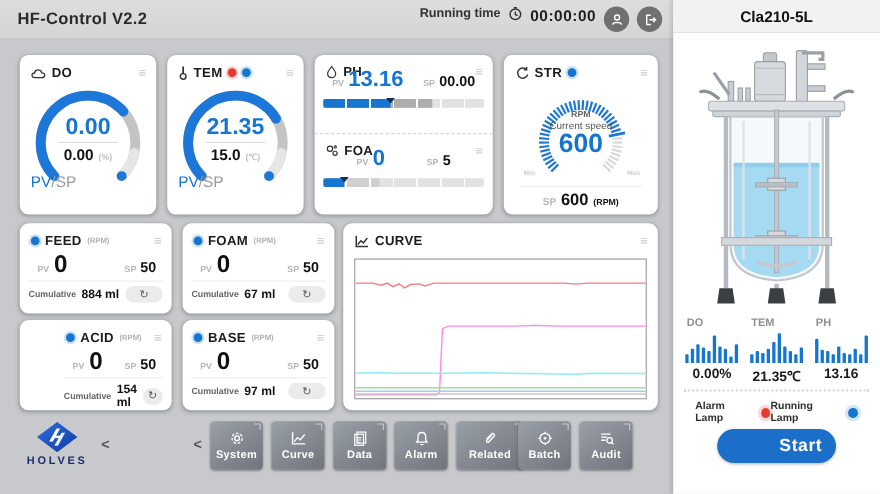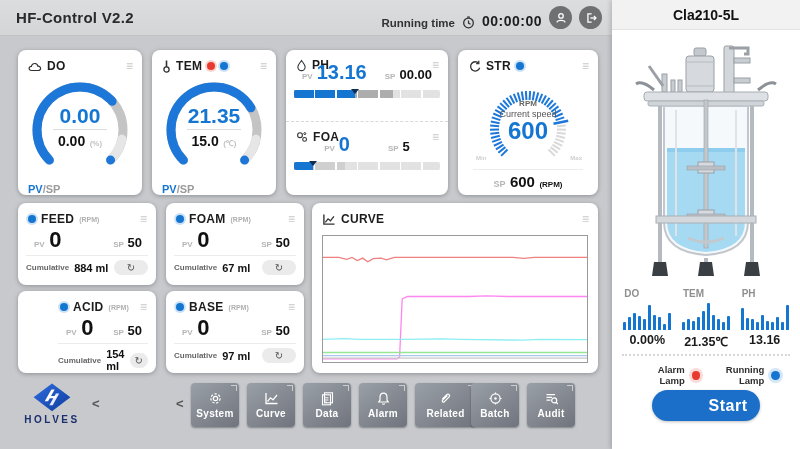--- a/index.html
+++ b/index.html
@@ -5,21 +5,21 @@
   * { margin:0; padding:0; box-sizing:border-box; }
   html,body { width:800px; height:449px; overflow:hidden; }
   body { font-family:"Liberation Sans", sans-serif; background:#c7c9cc; }
   .app { position:relative; width:800px; height:449px; background:#c7c9cc; }
 
   
   .topbar { position:absolute; left:0; top:0; width:612px; height:36px;
     background:linear-gradient(#dcdddf,#d4d5d7); display:flex; align-items:center;
     padding:0 10px 0 16px; border-bottom:1px solid #c2c3c5; }
   .app-title { font-size:15px; font-weight:bold; color:#2a2a2a; letter-spacing:.3px; }
-  .topbar-right { margin-left:auto; display:flex; align-items:flex-end; gap:7px; }
+  .topbar-right { margin-left:auto; display:flex; align-items:flex-start; gap:7px; }
   .running-label { font-size:11.5px; font-weight:bold; color:#333; }
   .time-value { font-size:14px; font-weight:bold; color:#1d1d1d; letter-spacing:.5px; }
   .round-btn { width:23px; height:23px; border-radius:50%; background:#6e7071;
     display:flex; align-items:center; justify-content:center; cursor:pointer; }
 
   
   .card { position:absolute; background:#fff; border-radius:8px;
     box-shadow:0 1px 4px rgba(70,75,85,.45); }
   .card-head { display:flex; align-items:center; gap:5px; padding:9px 9px 0 10px; }
   .card-label { font-size:12px; font-weight:bold; color:#1c1c1c; letter-spacing:.3px; }
@@ -32,21 +32,21 @@
 
   
   .card-do { left:18px; top:50px; width:124px; height:145px; }
   .card-tem { left:152px; top:50px; width:124px; height:145px; }
   .gauge-wrap { position:relative; width:116px; height:96px; margin:2px auto 0; }
   .gauge-center { position:absolute; left:0; right:0; top:30px; text-align:center; }
   .pv-big { font-size:21px; font-weight:bold; color:#1576d2; line-height:22px; }
   .gauge-div { width:54px; height:1px; background:#dcdcdc; margin:2px auto; }
   .sp-mid { font-size:14px; font-weight:bold; color:#111; }
   .sp-unit { font-size:8px; color:#c2c2c2; font-weight:bold; }
-  .pvsp { position:absolute; left:10px; bottom:0; font-size:11px; font-weight:bold; }
+  .pvsp { position:absolute; left:10px; bottom:22px; font-size:14px; font-weight:normal; }
   .pvsp .pv { color:#1576d2; } .pvsp .sp { color:#9b9b9b; }
 
   
   .card-phfoa { left:286px; top:50px; width:162px; height:145px; }
   .half { position:relative; height:71px; padding:0 8px; }
   .half + .half { border-top:1px dashed #d8d8d8; }
   .half .card-head { padding:8px 1px 0 2px; }
   .val-row { display:flex; align-items:baseline; justify-content:center; gap:4px; margin-top:-11px; }
   .tiny-lab { font-size:8px; color:#b5b5b5; font-weight:bold; }
   .ph-pv { font-size:20px; font-weight:bold; color:#1576d2; }
@@ -114,21 +114,21 @@
   .rp-head { height:30px; background:#f2f2f3; border-bottom:1px solid #e2e2e2;
      text-align:center; line-height:30px; font-size:14px; font-weight:bold; color:#111; }
   .vessel { position:absolute; left:16px; top:38px; width:156px; height:244px; }
   .stats { position:absolute; left:6px; right:6px; top:288px; display:flex; justify-content:space-around; }
   .stat { width:52px; text-align:center; }
   .stat-label { font-size:10px; color:#8f8f8f; font-weight:bold; text-align:left; padding-left:3px; }
   .minibars { height:28px; display:flex; align-items:flex-end; gap:2px; justify-content:center; margin-top:3px; }
   .minibars i { display:block; width:3px; background:#1576d2; border-radius:1px 1px 0 0; }
   .stat-value { font-size:12.5px; font-weight:bold; color:#1a1a1a; margin-top:3px; }
   .rp-dots { position:absolute; left:10px; right:10px; top:354px; border-top:2px dotted #d7d7d7; }
-  .lamps { position:absolute; left:12px; right:12px; top:364px; display:flex; justify-content:space-between; padding:0 8px;text-align:right; }
+  .lamps { position:absolute; left:12px; right:12px; top:364px; display:flex; justify-content:space-between; padding:0 8px; }
   .lamp { display:flex; align-items:center; gap:7px; }
   .lamp-label { font-size:9.5px; font-weight:bold; color:#2e2e2e; }
   .lampdot { width:9px; height:9px; border-radius:50%; }
   .lamp-red { background:#e8392f; box-shadow:0 0 0 3px rgba(232,57,47,.18); }
   .lamp-blue { background:#1576d2; box-shadow:0 0 0 3px rgba(21,118,210,.18); }
   .start-btn { position:absolute; left:40px; top:390px; width:108px; height:31px; border-radius:16px;
      background:#1b6fc9; color:#fff; font-size:16px; font-weight:bold; letter-spacing:.5px;
      display:flex; align-items:center; justify-content:center; cursor:pointer; box-shadow:0 1px 3px rgba(0,0,0,.25);padding-left:44px; }
 
   svg { display:block; }

